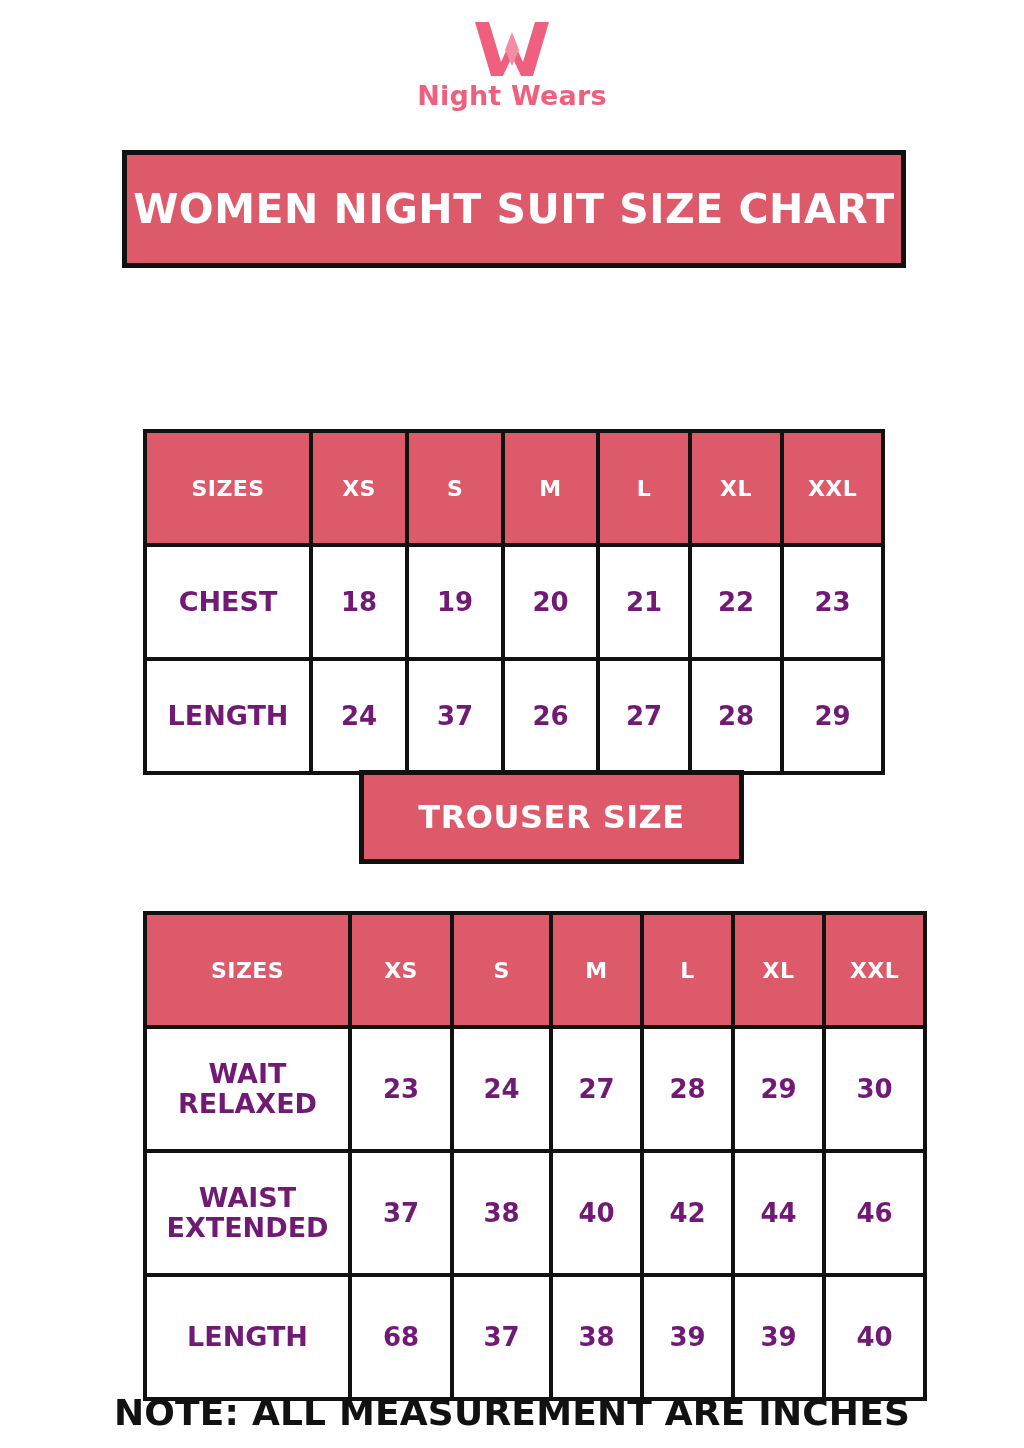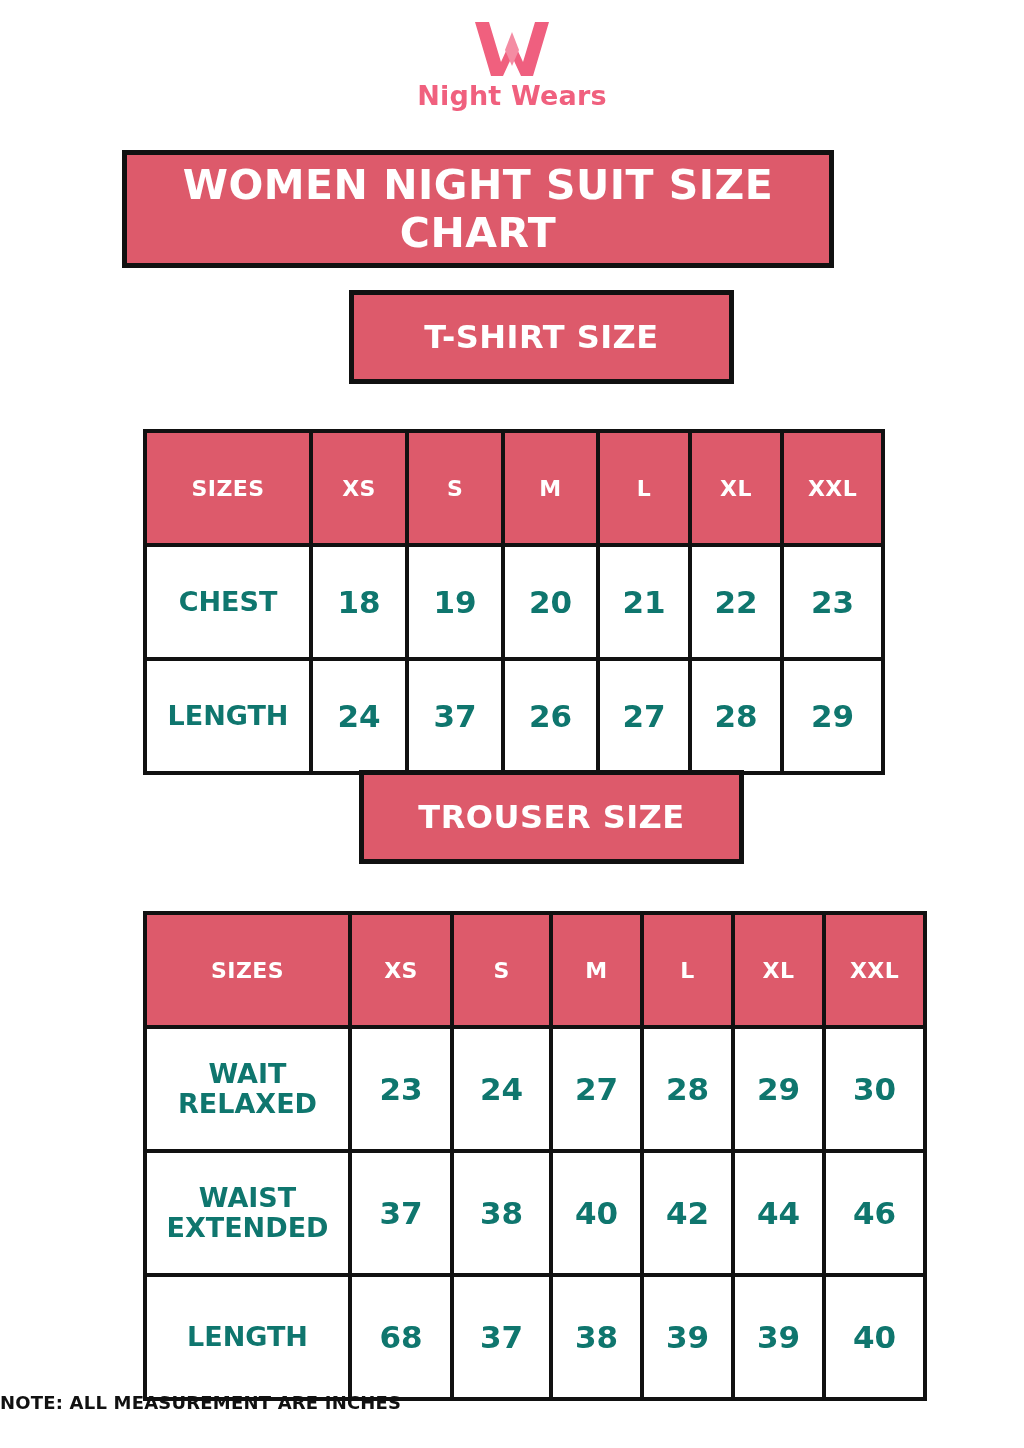--- a/index.html
+++ b/index.html
@@ -42,21 +42,21 @@
     font-weight: bold;
     color: #f0607e;
     letter-spacing: 0.2px;
   }
 
   
   .banner {
     position: absolute;
     top: 150px;
     left: 122px;
-    width: 712px;
+    width: 784px;
     height: 118px;
     background: #dd5a6b;
     border: 5px solid #111111;
     box-sizing: border-box;
     display: flex;
     align-items: center;
     justify-content: center;
   }
   .banner-text {
     color: #ffffff;
@@ -105,35 +105,35 @@
     table-layout: fixed;
     background: #ffffff;
     margin-top: 24px;
   }
   .sizetable td, .sizetable th {
     border: 4px solid #111111;
     text-align: center;
     vertical-align: middle;
     font-family: "DejaVu Sans", sans-serif;
     font-weight: bold;
-    color: #0f766e;
+    color: #701a75;
     padding: 0;
   }
   .sizetable thead th {
     background: #dd5a6b;
     color: #ffffff;
     font-size: 22px;
     letter-spacing: 0.4px;
   }
   .sizetable thead th.head-label {
     font-size: 22px;
   }
   .sizetable tbody td {
     background: #ffffff;
-    font-size: 31px;
+    font-size: 26px;
   }
   .sizetable tbody td.row-label {
     font-size: 27px;
     line-height: 1.12;
   }
 
   #tshirt-table {
     top: 405px;
     left: 143px;
     width: 738px;
@@ -148,22 +148,22 @@
   }
   #trouser-table thead th { height: 110px; }
   #trouser-table tbody td { height: 120px; }
 
   
   .note {
     position: absolute;
     top: 1392px;
     left: 0;
     width: 1024px;
-    text-align: left;
-    font-size: 18px;
+    text-align: center;
+    font-size: 36px;
     font-weight: bold;
     color: #111111;
     font-family: "DejaVu Sans", sans-serif;
     letter-spacing: 0.2px;
   }
 
   
   .watermark {
     position: absolute;
     top: 722px;
@@ -184,23 +184,20 @@
       <path d="M82 4 L68 4 L56 44 L45 20 L42 32 L54 58 L66 58 Z" fill="#ef5f7f"></path>
       <path d="M45 14 L52 32 L45 48 L38 32 Z" fill="#f48ca3"></path>
     </svg>
     <span class="logo-text">Night Wears</span>
   </div>
 
   <div class="banner">
     <span class="banner-text">WOMEN NIGHT SUIT SIZE CHART</span>
   </div>
 
-  <div class="sec-header" id="tshirt-header">
-    <span class="sec-header-text">T-SHIRT SIZE</span>
-  </div>
 
   <table class="sizetable" id="tshirt-table">
     <colgroup>
       <col style="width:166px">
       <col style="width:96px">
       <col style="width:96px">
       <col style="width:95px">
       <col style="width:92px">
       <col style="width:92px">
       <col style="width:101px">

